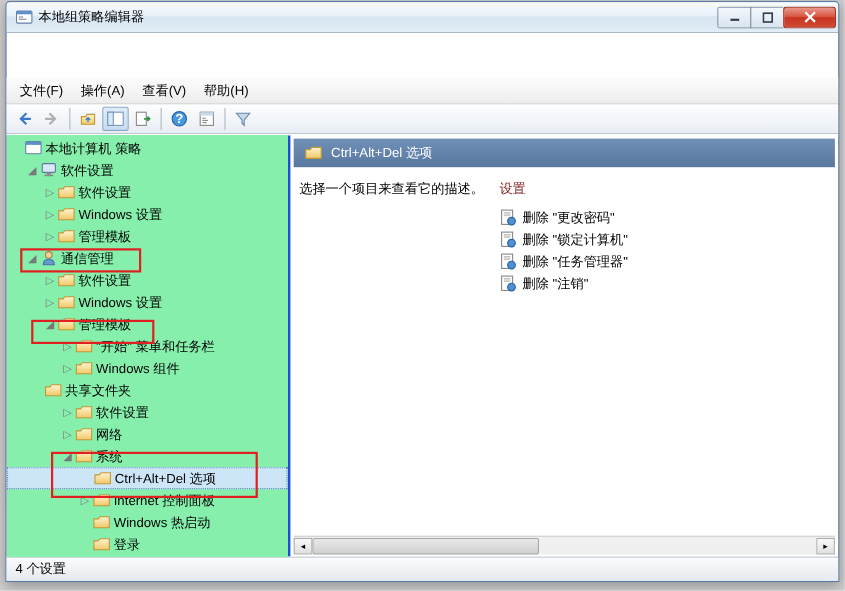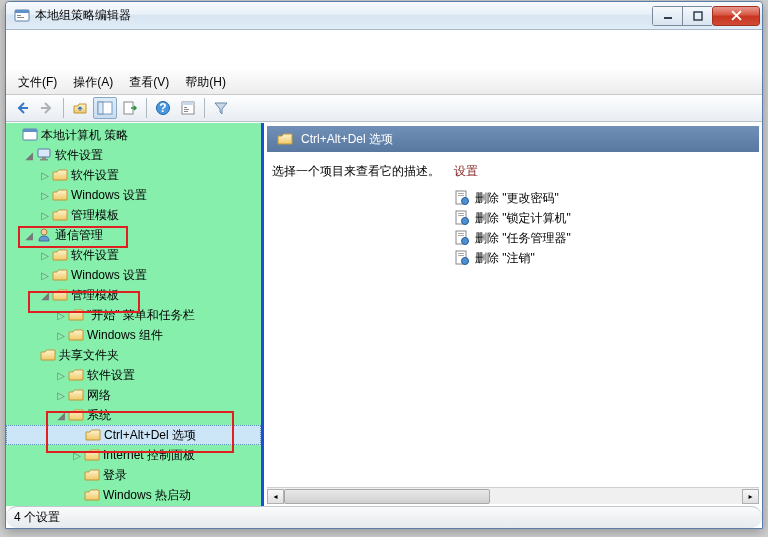--- a/index.html
+++ b/index.html
@@ -46,21 +46,21 @@
 
 .tabs-row { height: 21px; display: flex; align-items: flex-end; padding-left: 3px; border-top: none; background: #f0f0f0; }
 .tab { padding: 2px 10px; border: 1px solid #a0a0a0; background: #f4f4f4; border-bottom: none; font-size: 11px; cursor: default; border-radius: 2px 2px 0 0; margin-right: -1px; }
 .tab.active { background: #fff; }
 
 .hscroll { height: 17px; background: #f0f0f0; border-top: 1px solid #d0d0d0; display: flex; align-items: center; margin: 0 3px 2px; }
 .hscroll-btn { width: 17px; height: 15px; background: linear-gradient(#f8f8f8,#e0e0e0); border: 1px solid #b0b0b0; display: flex; align-items: center; justify-content: center; font-size: 8px; }
 .hscroll-track { flex: 1; height: 15px; background: #f0f0f0; position: relative; }
 .hscroll-thumb { position: absolute; left: 0; width: 45%; height: 100%; background: linear-gradient(#e8e8e8,#d0d0d0); border: 1px solid #a8a8a8; border-radius: 2px; }
 
-.statusbar { height: 22px; background: linear-gradient(to bottom, #fafbfc, #e6eaee); border-top: 1px solid #c0c8d0; display: flex; align-items: center; padding: 0 8px; border-radius: 11px; }
+.statusbar { height: 22px; background: linear-gradient(to bottom, #fafbfc, #e6eaee); border-top: 1px solid #c0c8d0; display: flex; align-items: center; padding: 0 8px; }
 </style>
 </head>
 <body>
 
 <svg width="0" height="0" style="position:absolute">
 <defs>
 <linearGradient id="fgrad" x1="0" y1="0" x2="0" y2="1">
 <stop offset="0" stop-color="#fce89c"></stop>
         <stop offset="1" stop-color="#e8b850"></stop>
 </linearGradient>
@@ -293,28 +293,28 @@
           <svg class="tree-icon" viewBox="0 0 16 14">
             <path d="M1 4 L5 4 L6.5 2 L15 2 L15 12 L1 12 Z" fill="url(#ficon)" stroke="#c09838"></path>
           </svg>
           <span class="tree-label">Internet 控制面板</span>
         </div>
       <div class="tree-node" style="padding-left:64px">
           <span class="tree-exp"></span>
           <svg class="tree-icon" viewBox="0 0 16 14">
             <path d="M1 4 L5 4 L6.5 2 L15 2 L15 12 L1 12 Z" fill="url(#ficon)" stroke="#c09838"></path>
           </svg>
+          <span class="tree-label">Windows 热启动</span>
+        </div>
+      <div class="tree-node" style="padding-left:64px">
+          <span class="tree-exp"></span>
+          <svg class="tree-icon" viewBox="0 0 16 14">
+            <path d="M1 4 L5 4 L6.5 2 L15 2 L15 12 L1 12 Z" fill="url(#ficon)" stroke="#c09838"></path>
+          </svg>
           <span class="tree-label">登录</span>
-        </div>
-      <div class="tree-node" style="padding-left:64px">
-          <span class="tree-exp"></span>
-          <svg class="tree-icon" viewBox="0 0 16 14">
-            <path d="M1 4 L5 4 L6.5 2 L15 2 L15 12 L1 12 Z" fill="url(#ficon)" stroke="#c09838"></path>
-          </svg>
-          <span class="tree-label">Windows 热启动</span>
         </div>
       <div class="tree-node" style="padding-left:64px">
           <span class="tree-exp">▷</span>
           <svg class="tree-icon" viewBox="0 0 16 14">
             <path d="M1 4 L5 4 L6.5 2 L15 2 L15 12 L1 12 Z" fill="url(#ficon)" stroke="#c09838"></path>
           </svg>
           <span class="tree-label">共享文件夹</span>
         </div>
       <div class="tree-node" style="">
           <span class="tree-exp"></span>

